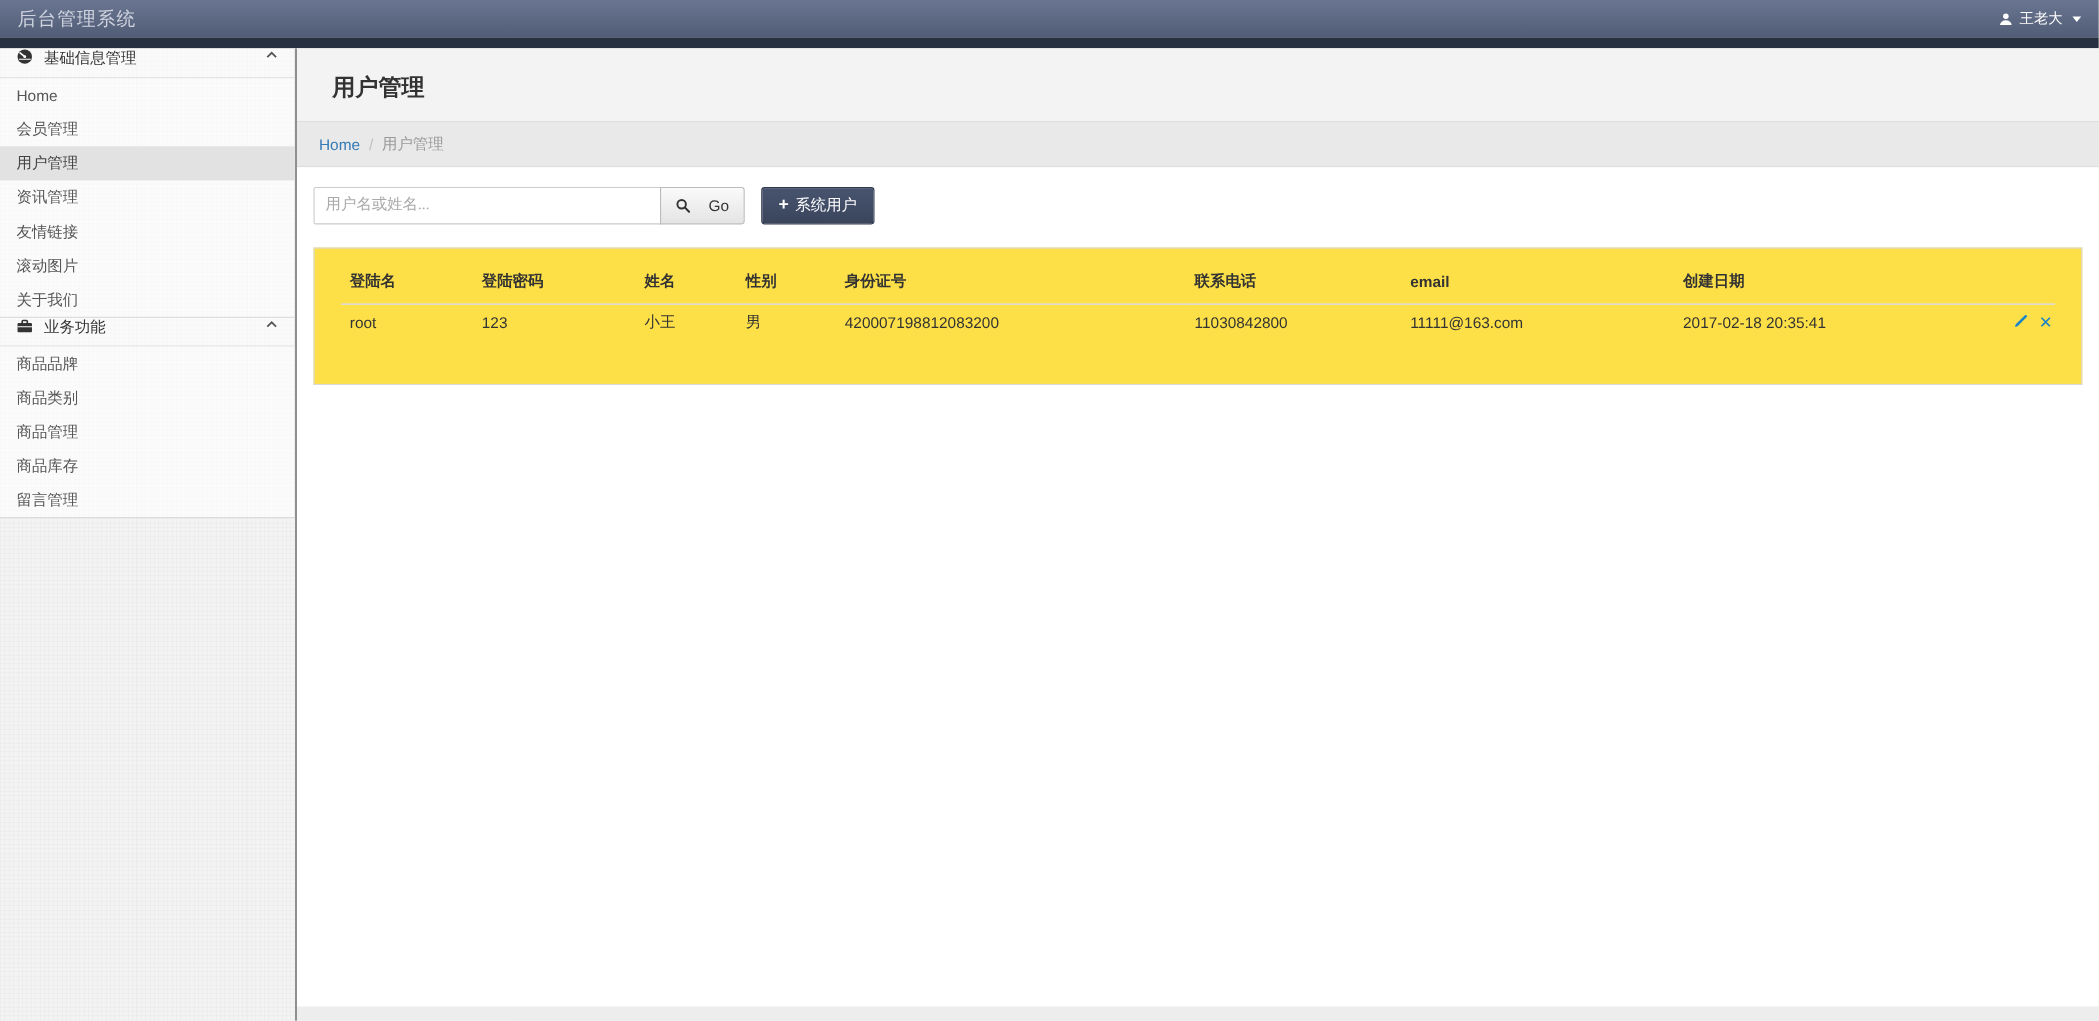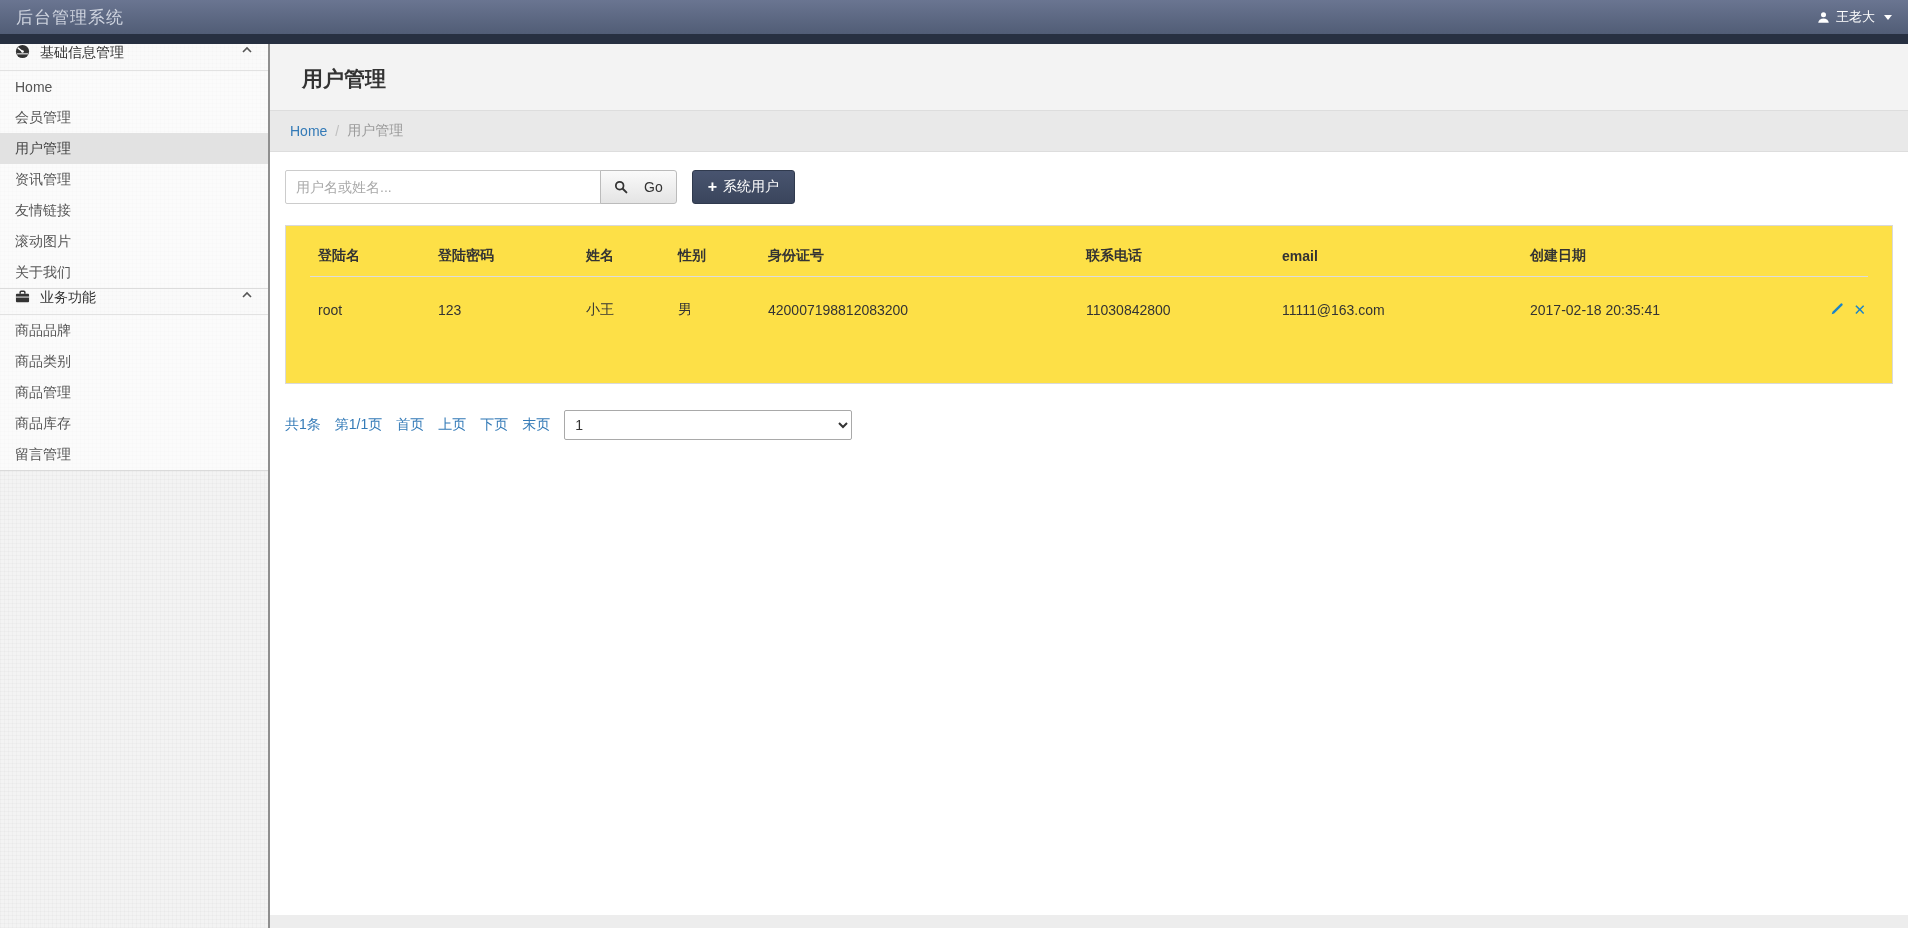--- a/index.html
+++ b/index.html
@@ -58,21 +58,21 @@
   }
   .breadcrumb a { color:#337ab7; text-decoration:none; cursor:pointer; }
   .breadcrumb .sep { color:#c0c0c0; }
   .breadcrumb .cur { color:#9a9a9a; }
   .content { background:#fff; flex:1; margin-bottom:13px; padding:18px 15px 0; }
   
   .search-row { display:flex; align-items:stretch; }
   .search-input {
     width:316px; height:34px; border:1px solid #ccc; border-radius:2px 0 0 2px;
     padding:12px 10px; font-size:14px; color:#333; outline:none;
-    font-family:Liberation Sans, sans-serif;
+    font-family:Liberation Serif, serif;
   }
   .search-input::placeholder { color:#a9a9a9; }
   .go-btn {
     height:34px; margin-left:-1px; padding:0 13px;
     border:1px solid #bbb; border-radius:0 3px 3px 0;
     background:linear-gradient(#fafafa,#e4e4e4); color:#333; font-size:14px;
     display:flex; align-items:center; gap:16px; cursor:pointer;
     font-family:inherit;
   }
   .add-btn {
@@ -80,21 +80,21 @@
     border:1px solid #303a4e; border-radius:3px;
     background:linear-gradient(#48546f,#3a455c); color:#fff; font-size:14px;
     display:flex; align-items:center; gap:6px; cursor:pointer;
     font-family:inherit;
   }
   .add-btn .plus { font-size:16px; font-weight:bold; line-height:1; }
   
   .panel { margin-top:21px; border:1px solid #d9d9d9; background:#fde047; padding:8px 24px 40px; }
   table { width:100%; border-collapse:collapse; table-layout:fixed; }
   th { text-align:left; font-size:14px; font-weight:bold; color:#333; padding:13px 8px 11px; border-bottom:1px solid #ddd; }
-  td { font-size:14px; color:#333; padding:24px 8px; overflow:hidden; white-space:nowrap; }
+  td { font-size:14px; color:#333; padding:7px 8px; overflow:hidden; white-space:nowrap; }
   td.actions { text-align:right; padding-right:2px; }
   .icon-btn { cursor:pointer; display:inline-flex; align-items:center; }
   .x-icon { color:#1c85c7; font-weight:bold; font-size:15px; margin-left:6px; }
   
   .pagination { margin-top:26px; display:flex; align-items:center; font-size:14px; color:#337ab7; }
   .pagination span, .pagination a { margin-right:14px; }
   .pagination a { color:#337ab7; text-decoration:none; cursor:pointer; }
   .page-select {
     width:288px; height:30px; border:1px solid #a9a9a9; border-radius:2px;
     background:#fff; font-size:14px; color:#333; padding:0 6px;
@@ -246,27 +246,16 @@
                       <path d="M0.8 13.2 L1.6 10.6 L10.6 1.6 a1.3 1.3 0 0 1 1.8 1.8 L3.4 12.4 Z" fill="#1c85c7"></path>
                     </svg>
                 </span>
                 <span class="x-icon">✕</span>
               </td>
             </tr>
           </tbody>
         </table>
       </div>
 
-      <div class="pagination">
-        <span>共1条</span>
-        <span>第1/1页</span>
-        <a>首页</a>
-        <a>上页</a>
-        <a>下页</a>
-        <a>末页</a>
-        <select class="page-select">
-          <option>1</option>
-        </select>
-      </div>
 
     </div>
   </main>
 </div>
 
 </body></html>

